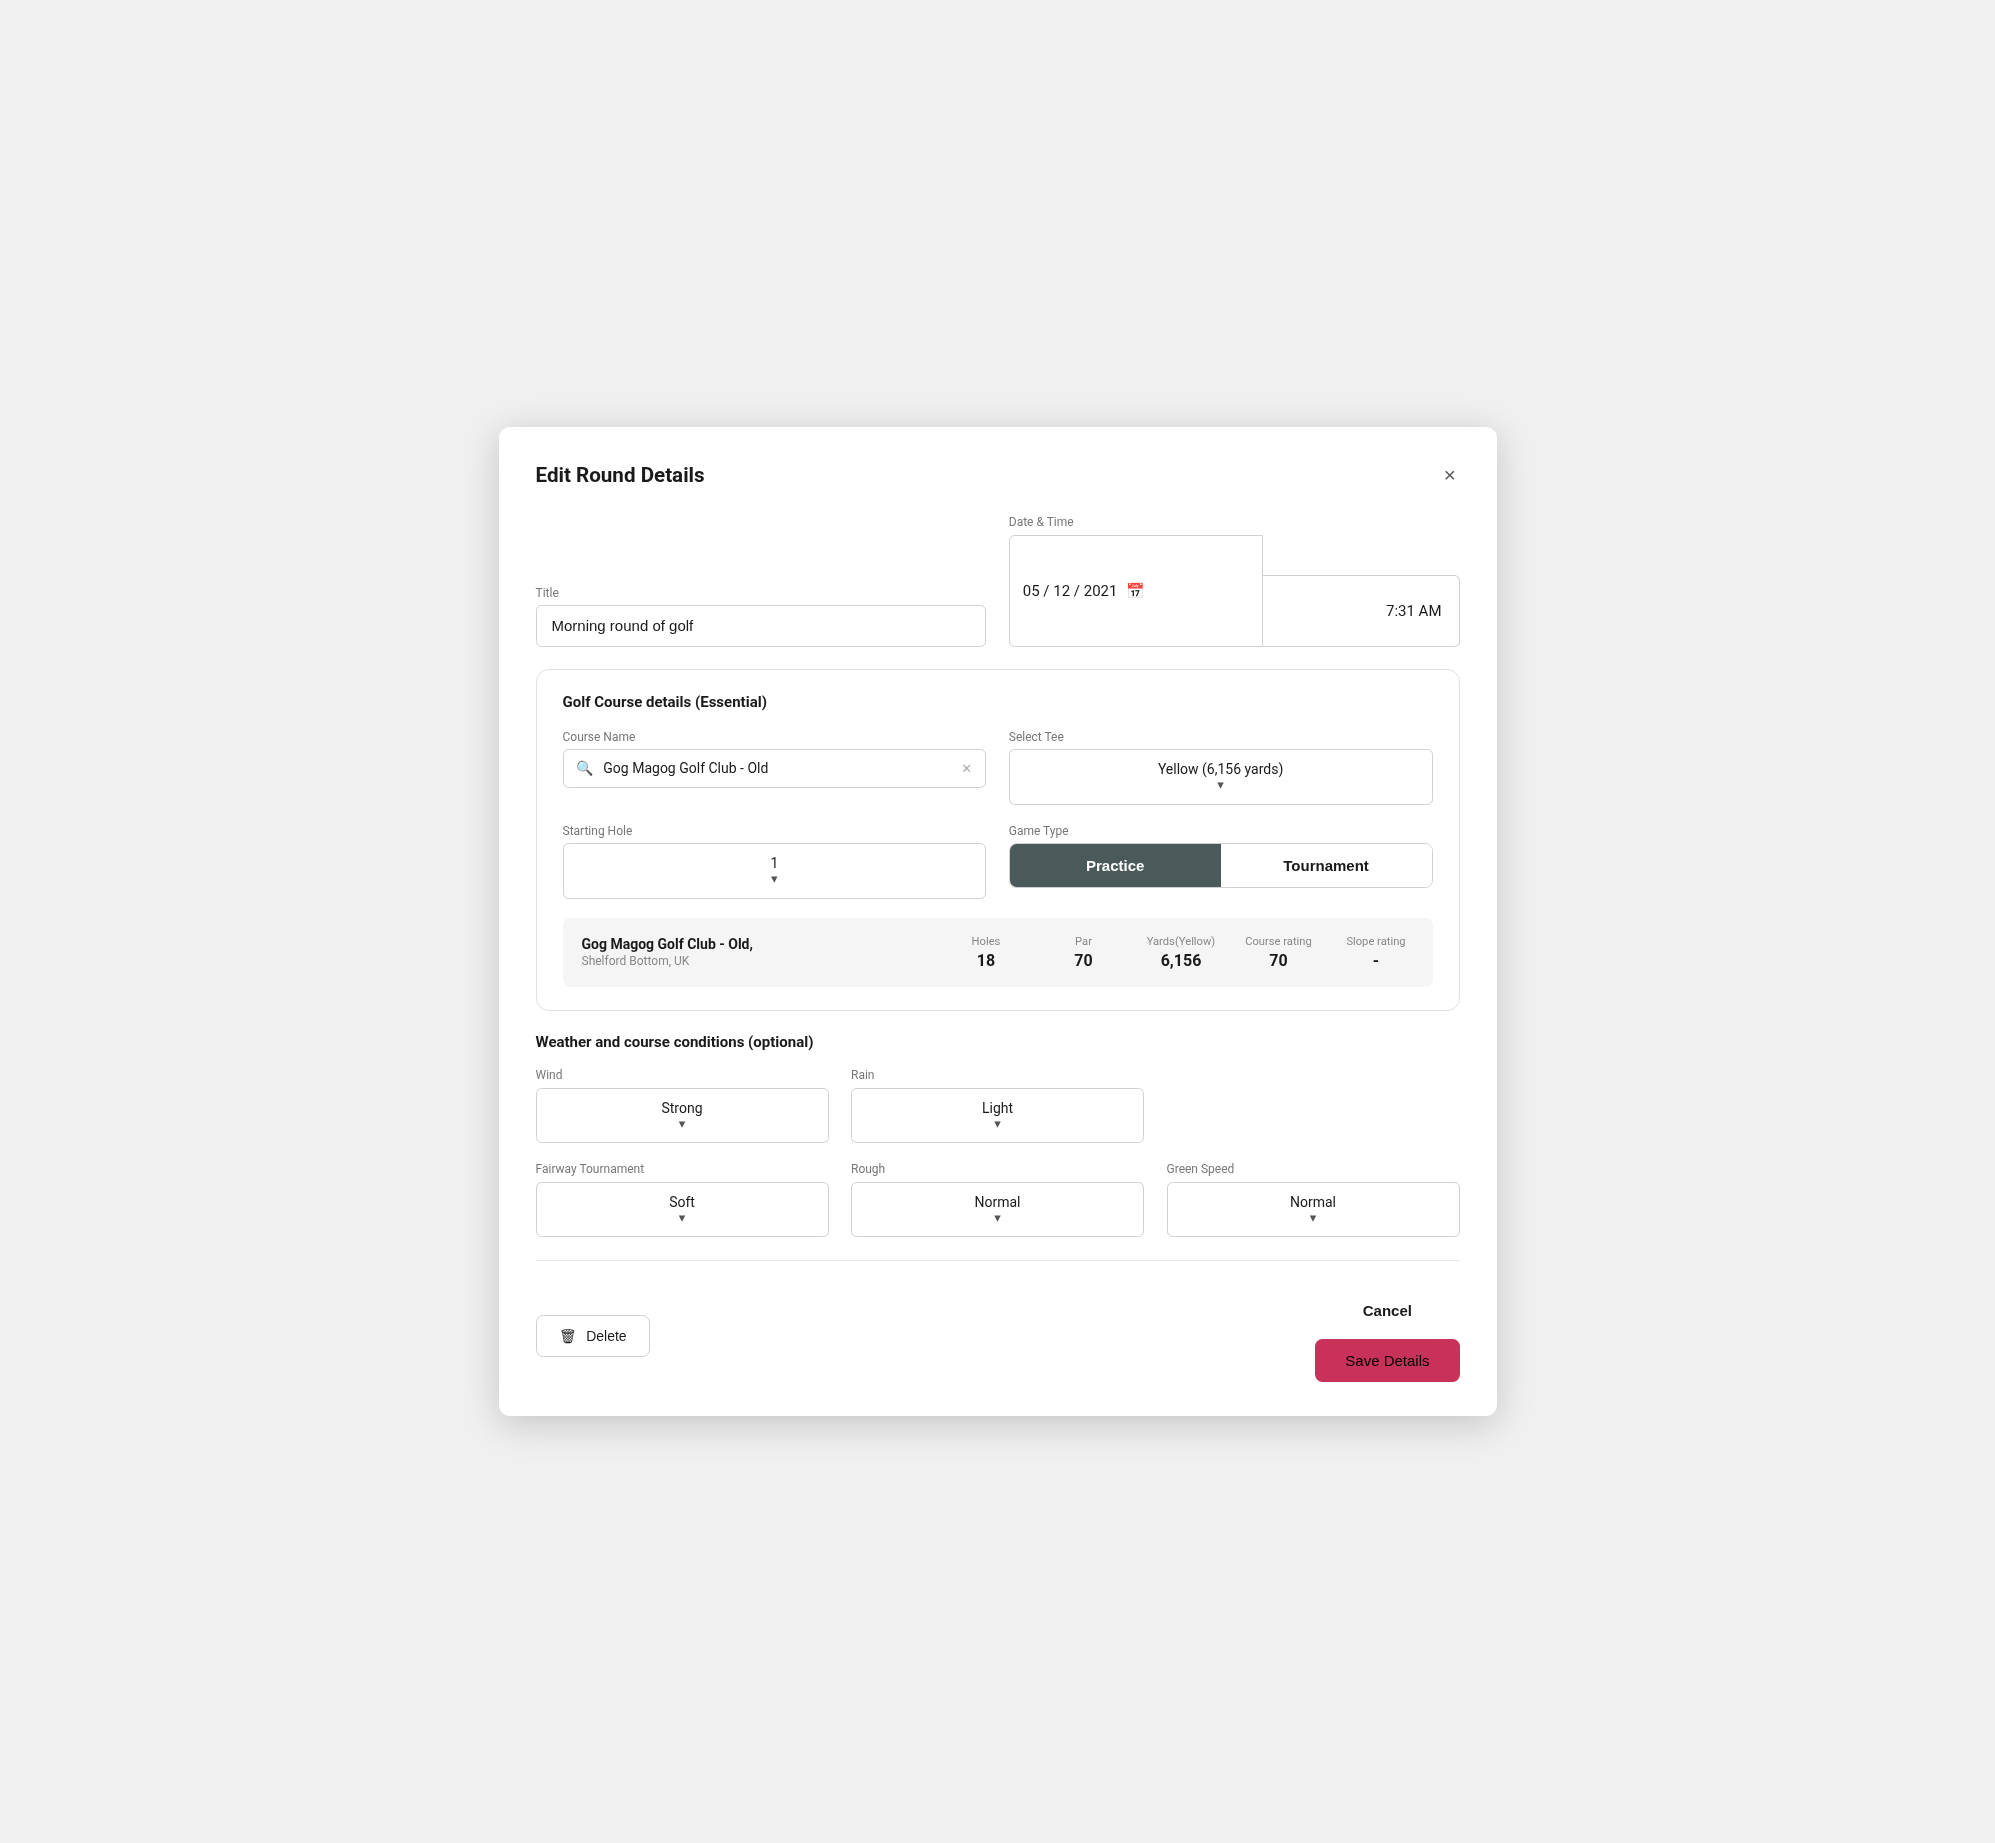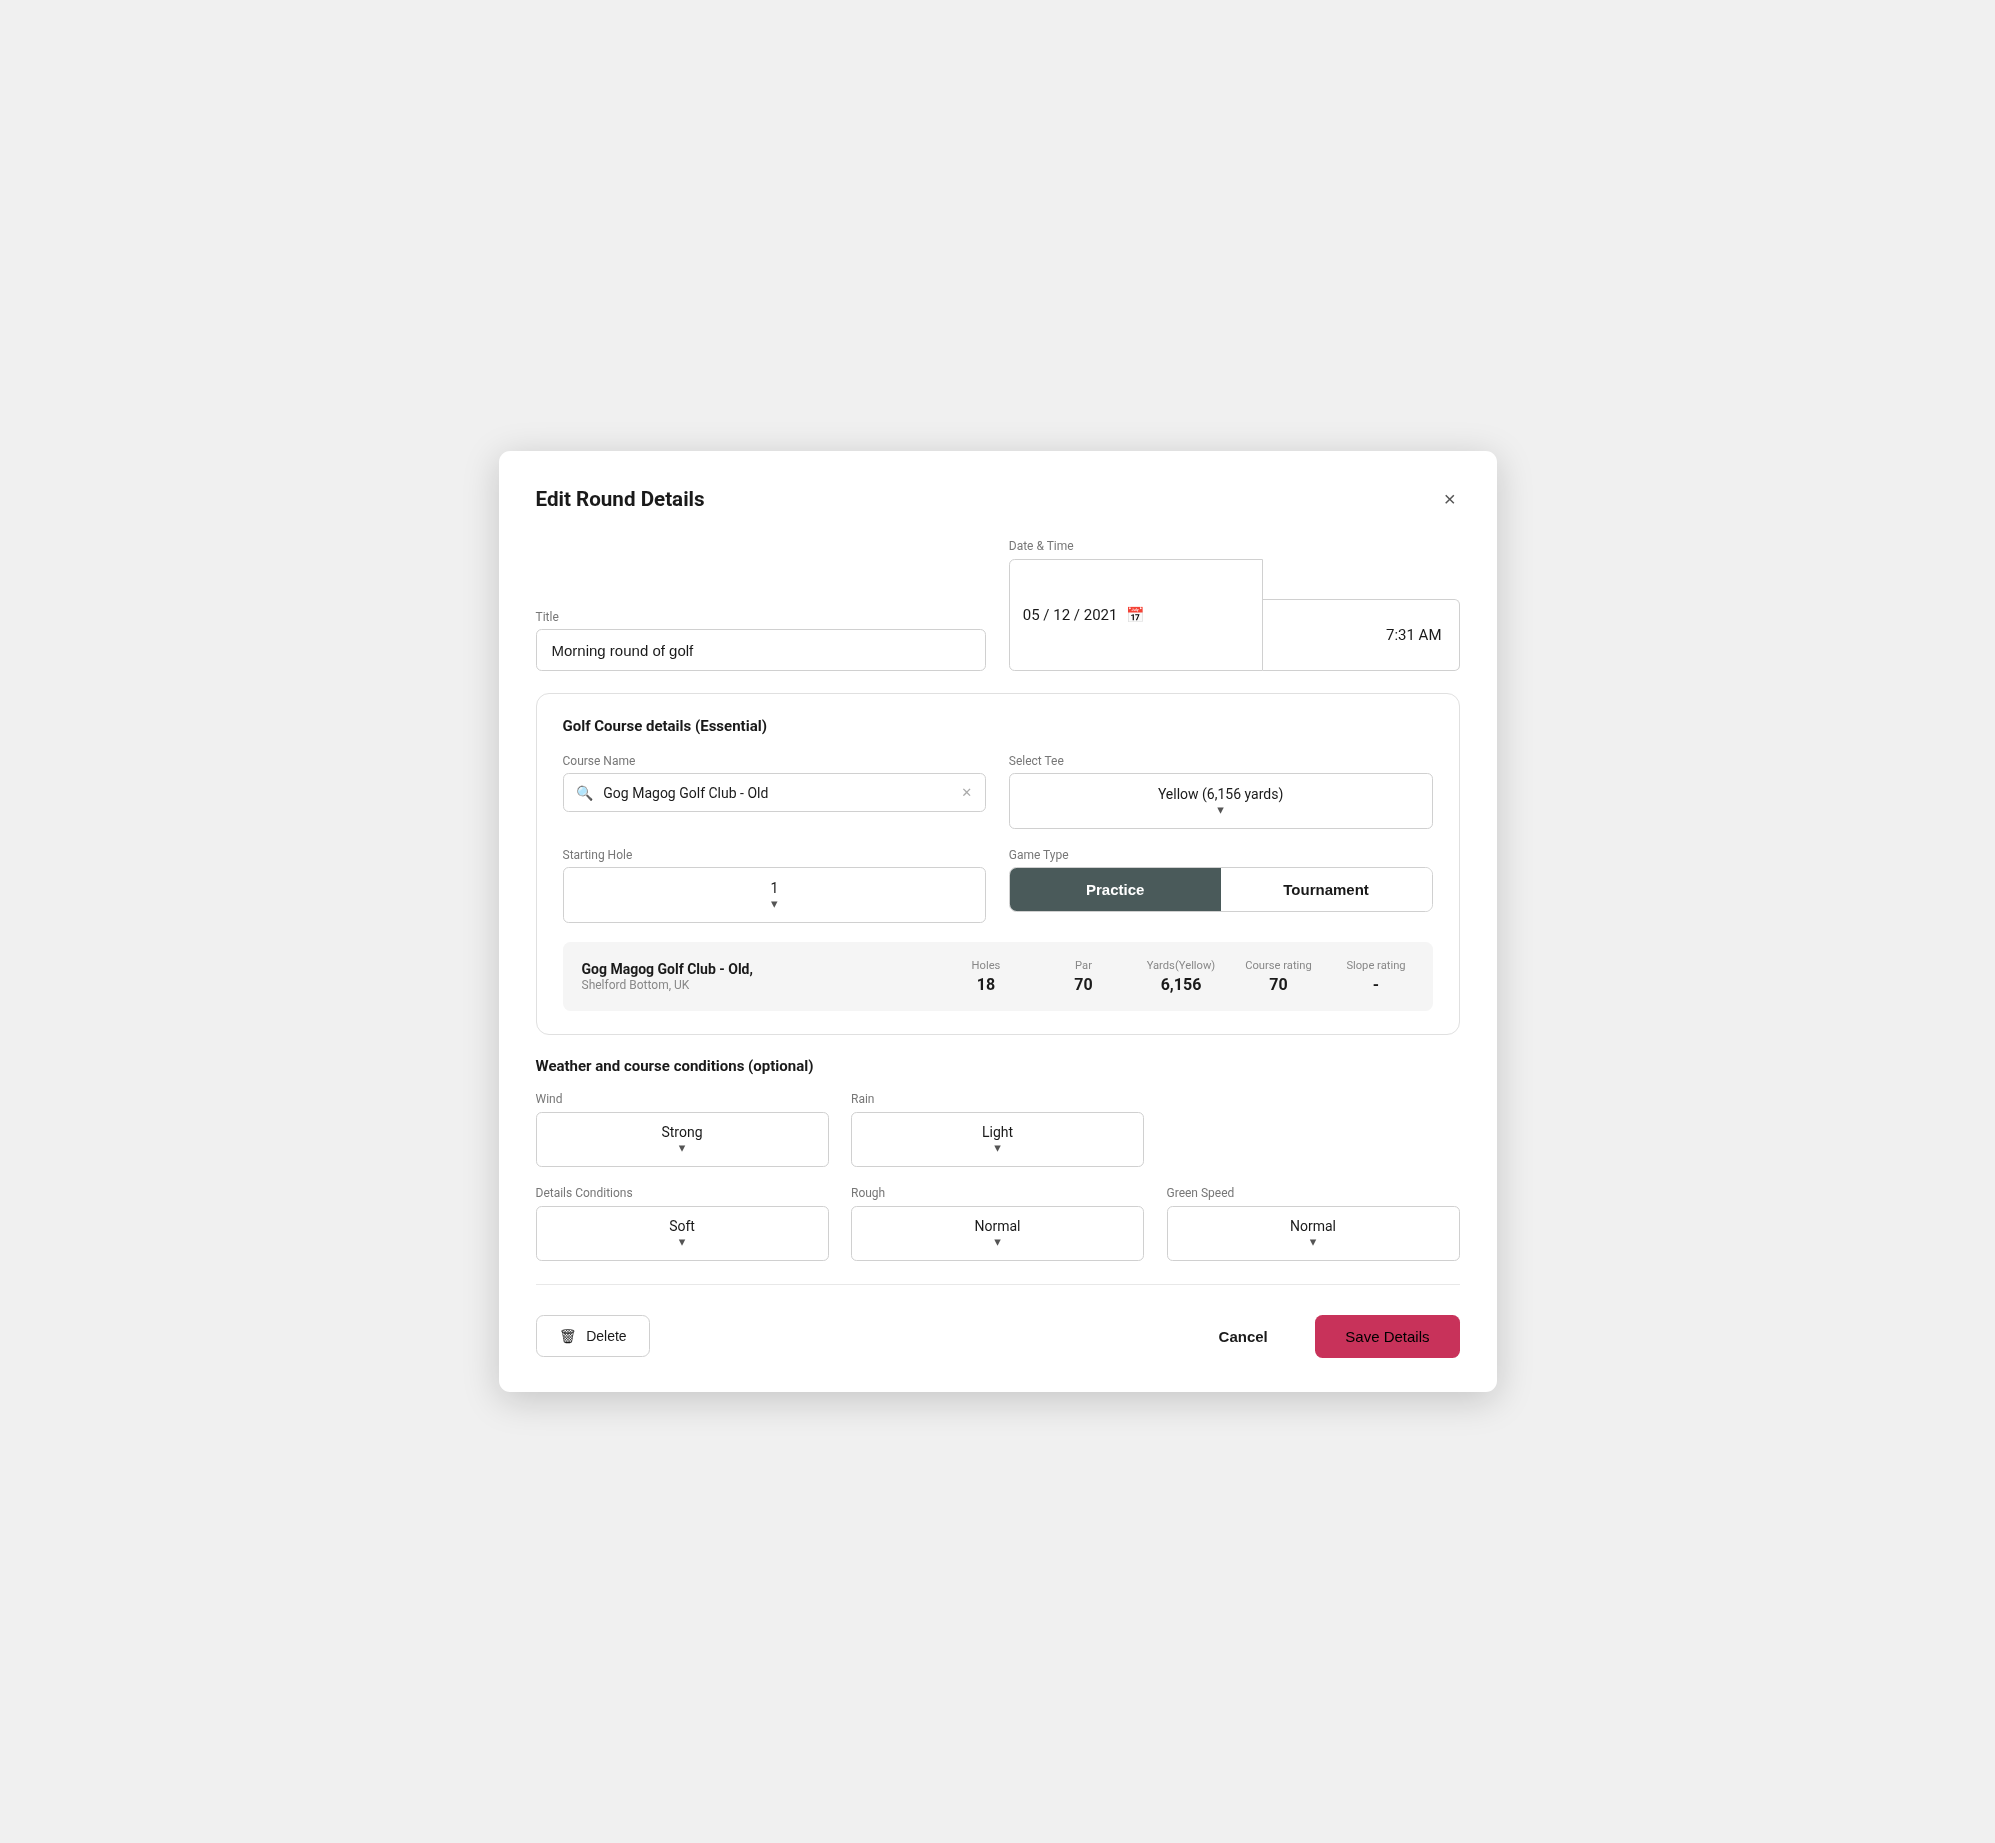--- a/index.html
+++ b/index.html
@@ -264,21 +264,22 @@
       color: #1a1a1a;
       cursor: pointer;
       display: flex;
       align-items: center;
       gap: 9.4px;
       font-weight: 400;
     }
     .footer-right {
       display: flex;
       align-items: center;
-      gap: 40px;
+      gap: 9px;
+      flex-direction: column;
     }
     .cancel-btn {
       background: none;
       border: none;
       font-size: 15px;
       font-weight: 600;
       color: #1a1a1a;
       cursor: pointer;
       padding: 11.2px 7.5px;
     }
@@ -409,21 +410,21 @@
         <div class="select-input">
           <span>Light</span>
           <span class="chevron-icon">▾</span>
         </div>
       </div>
       <div class="field-group" style="visibility:hidden;"></div>
     </div>
 
     <div class="weather-row">
       <div class="field-group">
-        <span class="field-label">Details Conditions</span>
+        <span class="field-label">Fairway Tournament</span>
         <div class="select-input">
           <span>Soft</span>
           <span class="chevron-icon">▾</span>
         </div>
       </div>
       <div class="field-group">
         <span class="field-label">Rough</span>
         <div class="select-input">
           <span>Normal</span>
           <span class="chevron-icon">▾</span>

